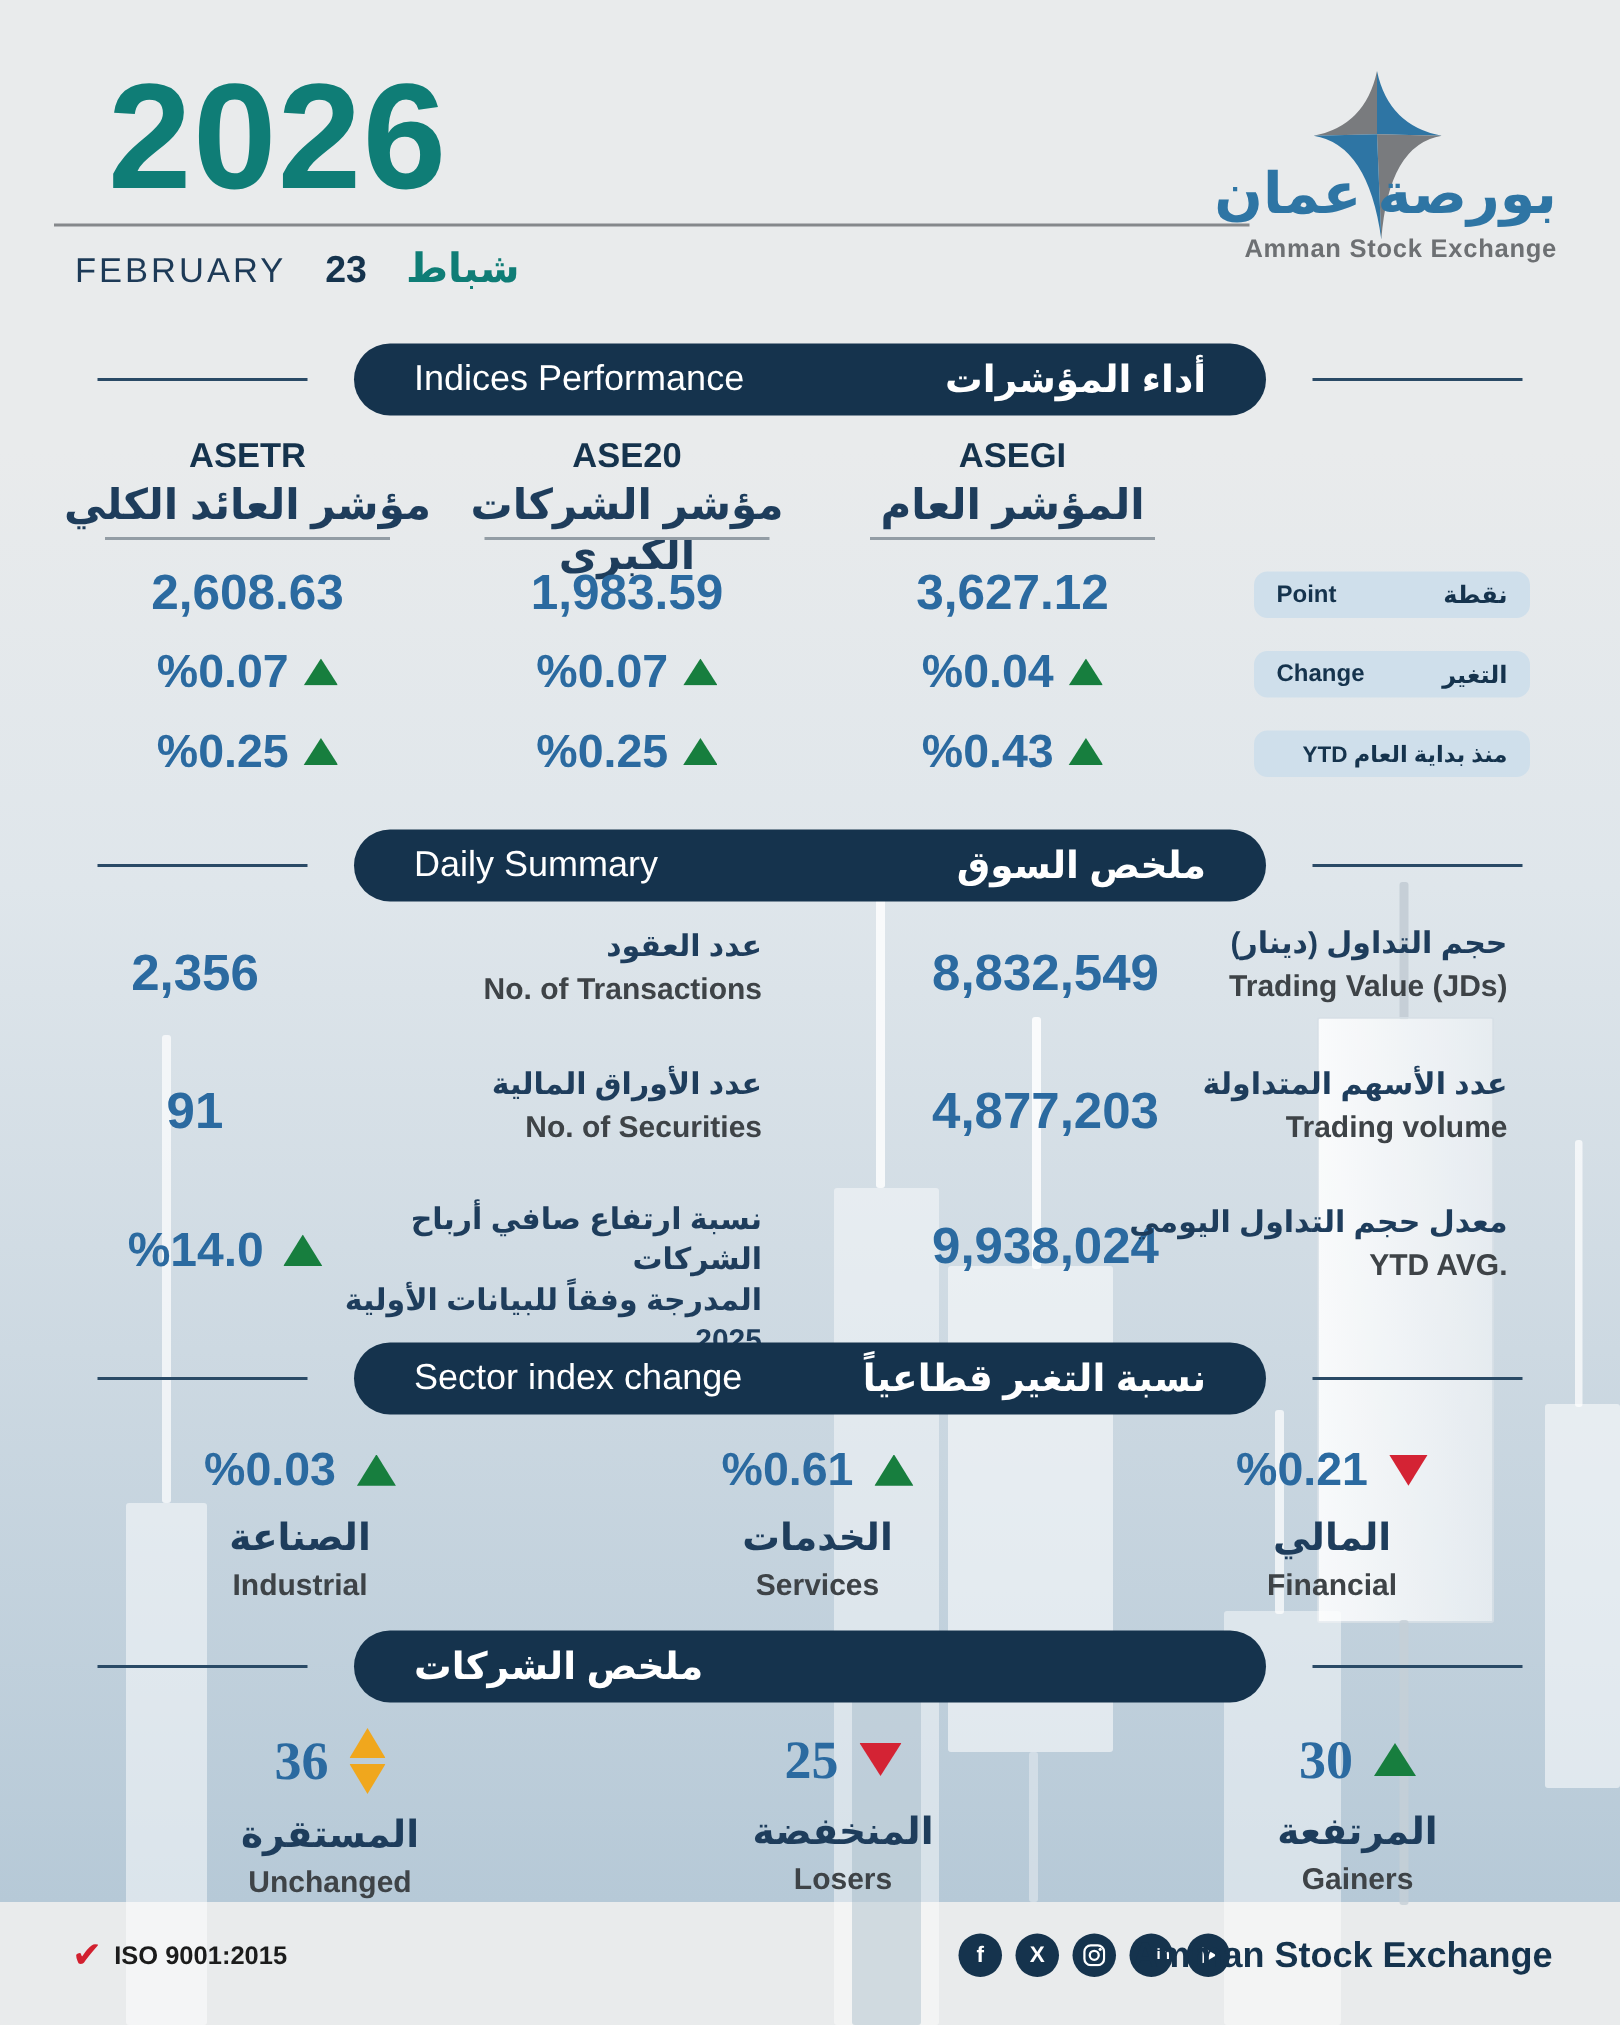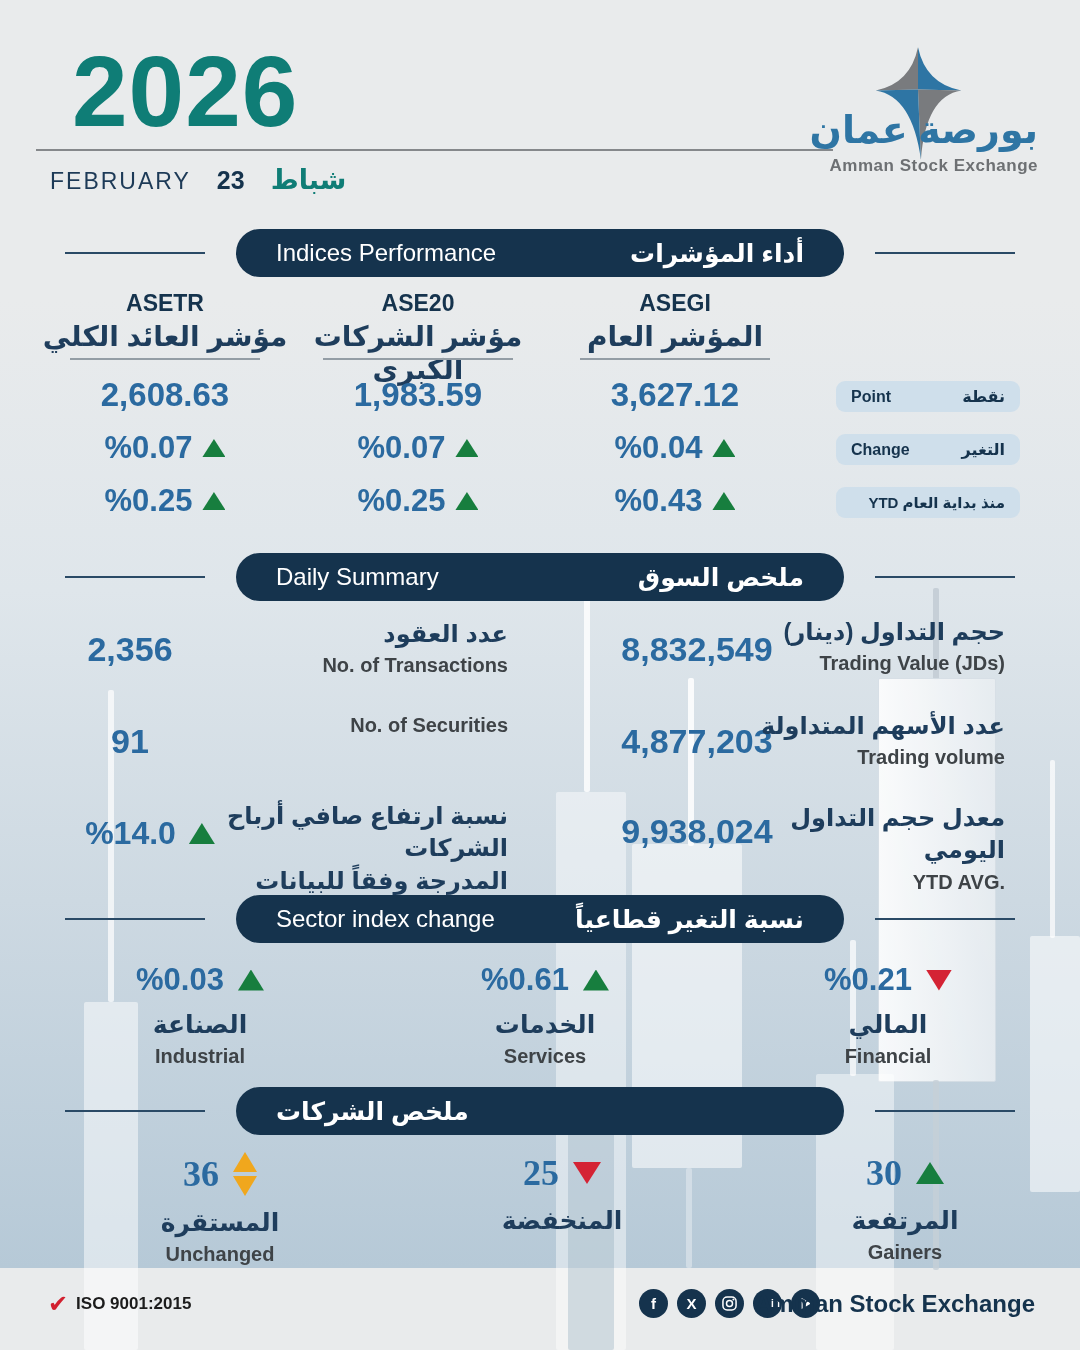--- a/index.html
+++ b/index.html
@@ -51,21 +51,21 @@
            font-size:31px;font-weight:700;color:#2b6aa0;}
   .chg1{top:140px;} .chg2{top:193px;}
   .lab-pill{position:absolute;left:836px;width:184px;height:31px;background:#cfdfeb;border-radius:9px;
             display:flex;align-items:center;justify-content:space-between;padding:0 15px;box-sizing:border-box;
             font-size:16px;font-weight:700;color:#15334d;z-index:3;}
   .lab-pill .ar{direction:rtl;}
   .lab-pill.rtl{direction:rtl;justify-content:flex-start;font-size:15px;}
   
   .dnum{position:absolute;text-align:center;font-size:34px;font-weight:700;color:#2b6aa0;z-index:3;}
   .dlab{position:absolute;text-align:right;z-index:3;}
-  .dlab .ar{font-size:24px;font-weight:700;color:#1e3d5c;direction:rtl;display:block;line-height:1.35;}
+  .dlab .ar{font-size:20px;font-weight:700;color:#1e3d5c;direction:rtl;display:block;line-height:1.35;}
   .dlab .en{font-size:20px;font-weight:700;color:#3e4347;display:block;margin-top:4px;}
   .dgroup{position:absolute;display:flex;align-items:center;justify-content:center;gap:13px;
           font-size:32px;font-weight:700;color:#2b6aa0;z-index:3;}
   
   .stat{position:absolute;width:300px;text-align:center;z-index:3;}
   .stat-val{display:flex;align-items:center;justify-content:center;gap:14px;
             font-size:31px;font-weight:700;color:#2b6aa0;}
   .stat-val.big{font-size:36px;font-family:Liberation Serif, serif;}
   .stat-ar{margin-top:12px;font-size:25px;font-weight:700;color:#1e3d5c;direction:rtl;}
   .stat-en{margin-top:6px;font-size:20px;font-weight:700;color:#3e4347;}
@@ -203,20 +203,21 @@
   <span class="en">No. of Transactions</span>
 </div>
 <div class="dnum" style="left:590px;top:630px;width:214px;">8,832,549</div>
 <div class="dlab" style="left:750px;top:616px;width:255px;">
   <span class="ar">حجم التداول (دينار)</span>
   <span class="en">Trading Value (JDs)</span>
 </div>
 
 <div class="dnum" style="left:40px;top:722px;width:180px;">91</div>
 <div class="dlab" style="left:250px;top:710px;width:258px;">
+  <span class="ar">عدد الأوراق المالية</span>
   <span class="en">No. of Securities</span>
 </div>
 <div class="dnum" style="left:590px;top:722px;width:214px;">4,877,203</div>
 <div class="dlab" style="left:750px;top:710px;width:255px;">
   <span class="ar">عدد الأسهم المتداولة</span>
   <span class="en">Trading volume</span>
 </div>
 
 <div class="dgroup" style="left:55px;top:815px;width:190px;">
   <span>%14.0</span>
@@ -281,20 +282,21 @@
   </div>
   <div class="stat-ar">المستقرة</div>
   <div class="stat-en">Unchanged</div>
 </div>
 <div class="stat" style="left:412px;top:1152px;">
   <div class="stat-val big">
     <span>25</span>
     <i class="tri t-lg tri-down"></i>
   </div>
   <div class="stat-ar">المنخفضة</div>
+  <div class="stat-en">Losers</div>
 </div>
 <div class="stat" style="left:755px;top:1152px;text-align:center;">
   <div class="stat-val big">
     <span>30</span>
     <i class="tri t-lg tri-up"></i>
   </div>
   <div class="stat-ar">المرتفعة</div>
   <div class="stat-en">Gainers</div>
 </div>
 

